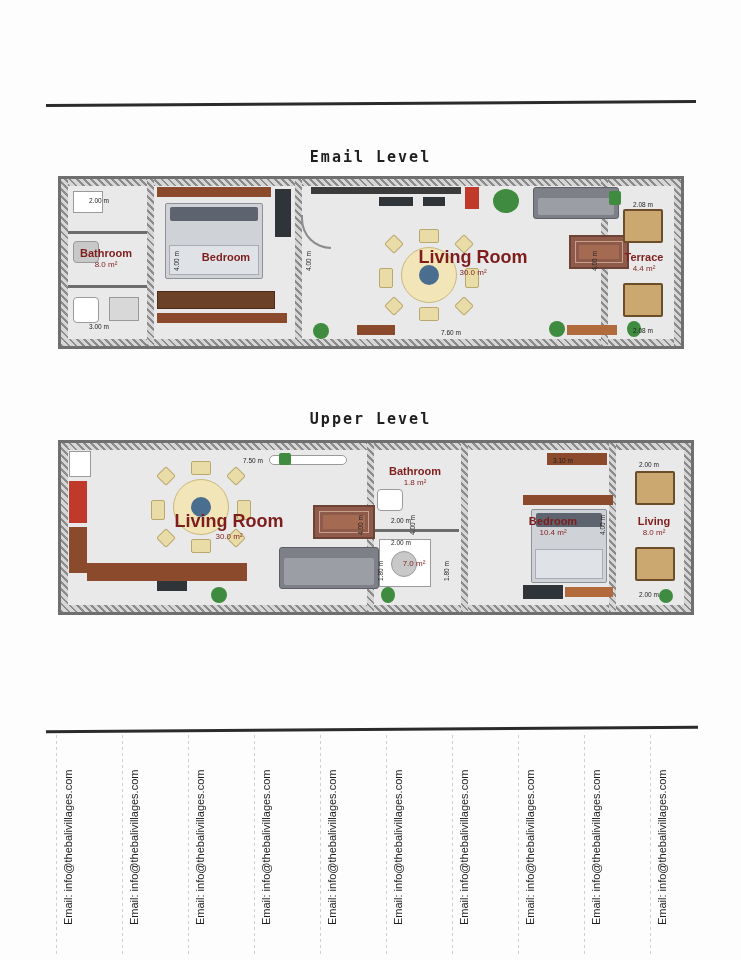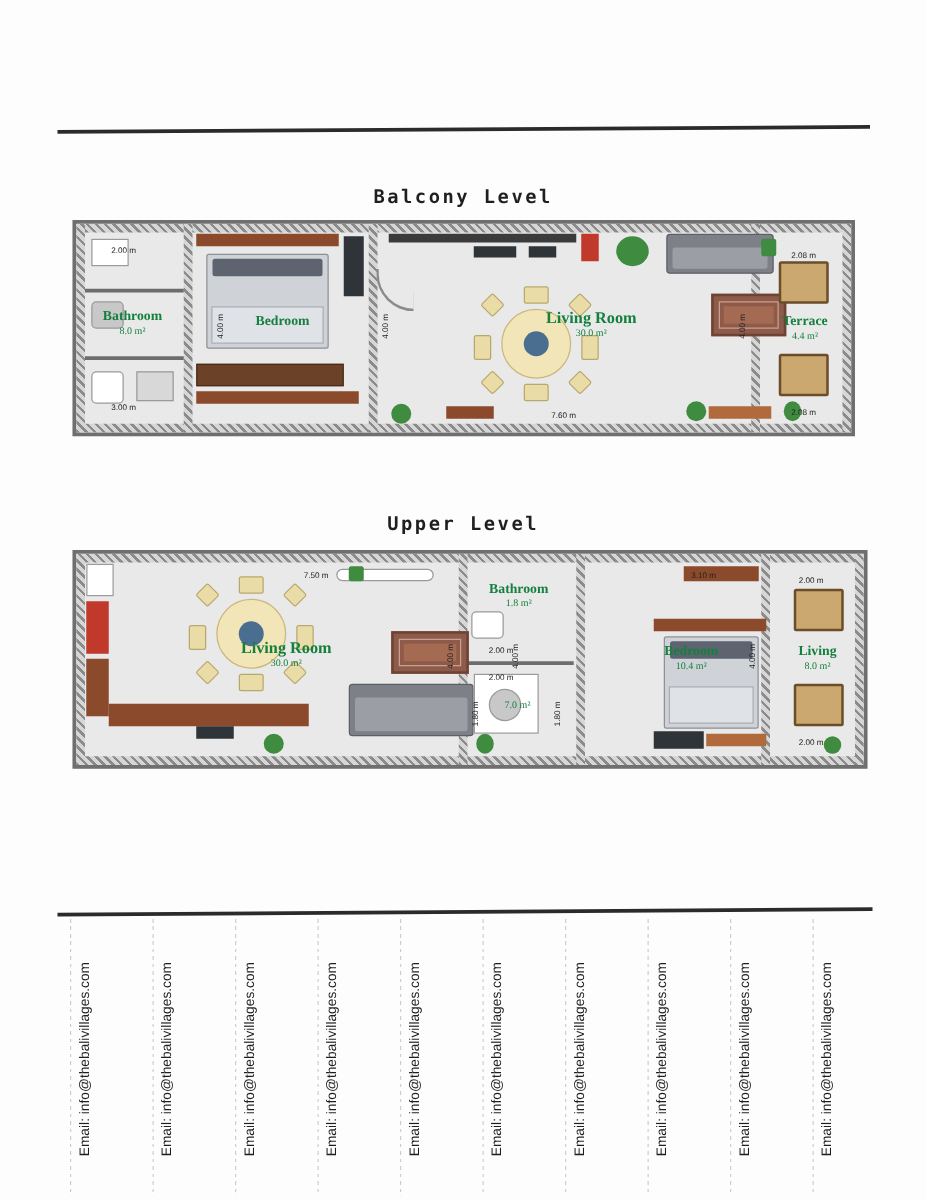--- a/index.html
+++ b/index.html
@@ -51,29 +51,29 @@
     box-sizing:border-box;
   }
   .wall.h{height:7px;}
   .wall.v{width:7px;}
 
   .divider{position:absolute;background:#6d6d6d;}
   .divider.h{height:3px;}
 
   .room-label{
     position:absolute;
-    font-family:Liberation Serif, serif;
-    color:#15803d;
+    font-family:Liberation Sans, sans-serif;
+    color:#7f1d1d;
     text-align:center;
     line-height:1.15;
     white-space:nowrap;
   }
   .room-label .nm{font-size:11px;font-weight:bold;display:block;}
   .room-label .ar{font-size:8px;display:block;}
-  .room-label.big .nm{font-size:13px;}
+  .room-label.big .nm{font-size:18px;}
 
   .dim{
     position:absolute;
     font-size:6.5px;color:#222;
     font-family:"Liberation Sans",sans-serif;
     white-space:nowrap;
   }
   .dim.vert{transform:rotate(-90deg);transform-origin:left top;}
 
   
@@ -118,21 +118,21 @@
     background:repeating-linear-gradient(to bottom,#cfcfcf 0 3px,transparent 3px 6px);
   }
 </style>
 </head>
 <body>
 
 <div class="page">
 
   <div class="rule top"></div>
 
-  <div class="level-label ground">Balcony Level</div>
+  <div class="level-label ground">Email Level</div>
 
   <div class="plan ground">
 
     <div class="wall h" style="left:0;top:0;width:620px;"></div>
     <div class="wall h" style="left:0;top:160px;width:620px;"></div>
     <div class="wall v" style="left:0;top:0;height:167px;"></div>
     <div class="wall v" style="left:613px;top:0;height:167px;"></div>
     <div class="wall v" style="left:86px;top:0;height:167px;"></div>
     <div class="wall v" style="left:234px;top:0;height:167px;"></div>
     <div class="wall v" style="left:540px;top:0;height:167px;"></div>

